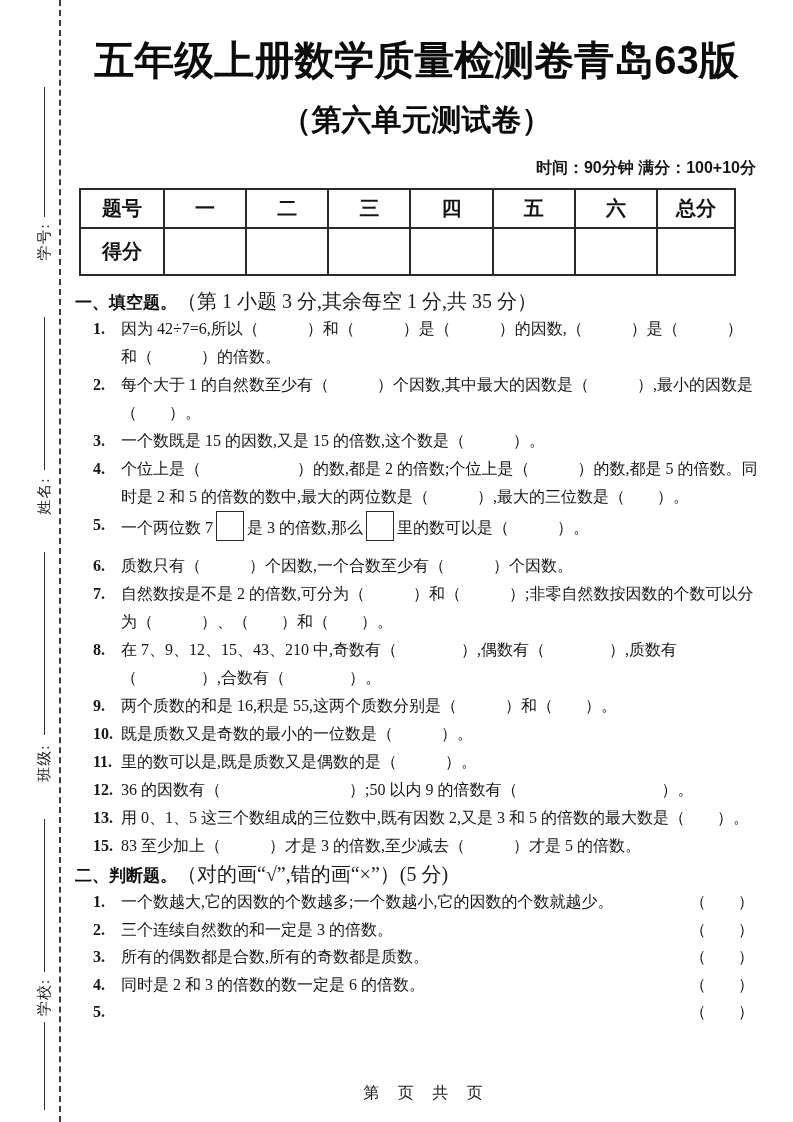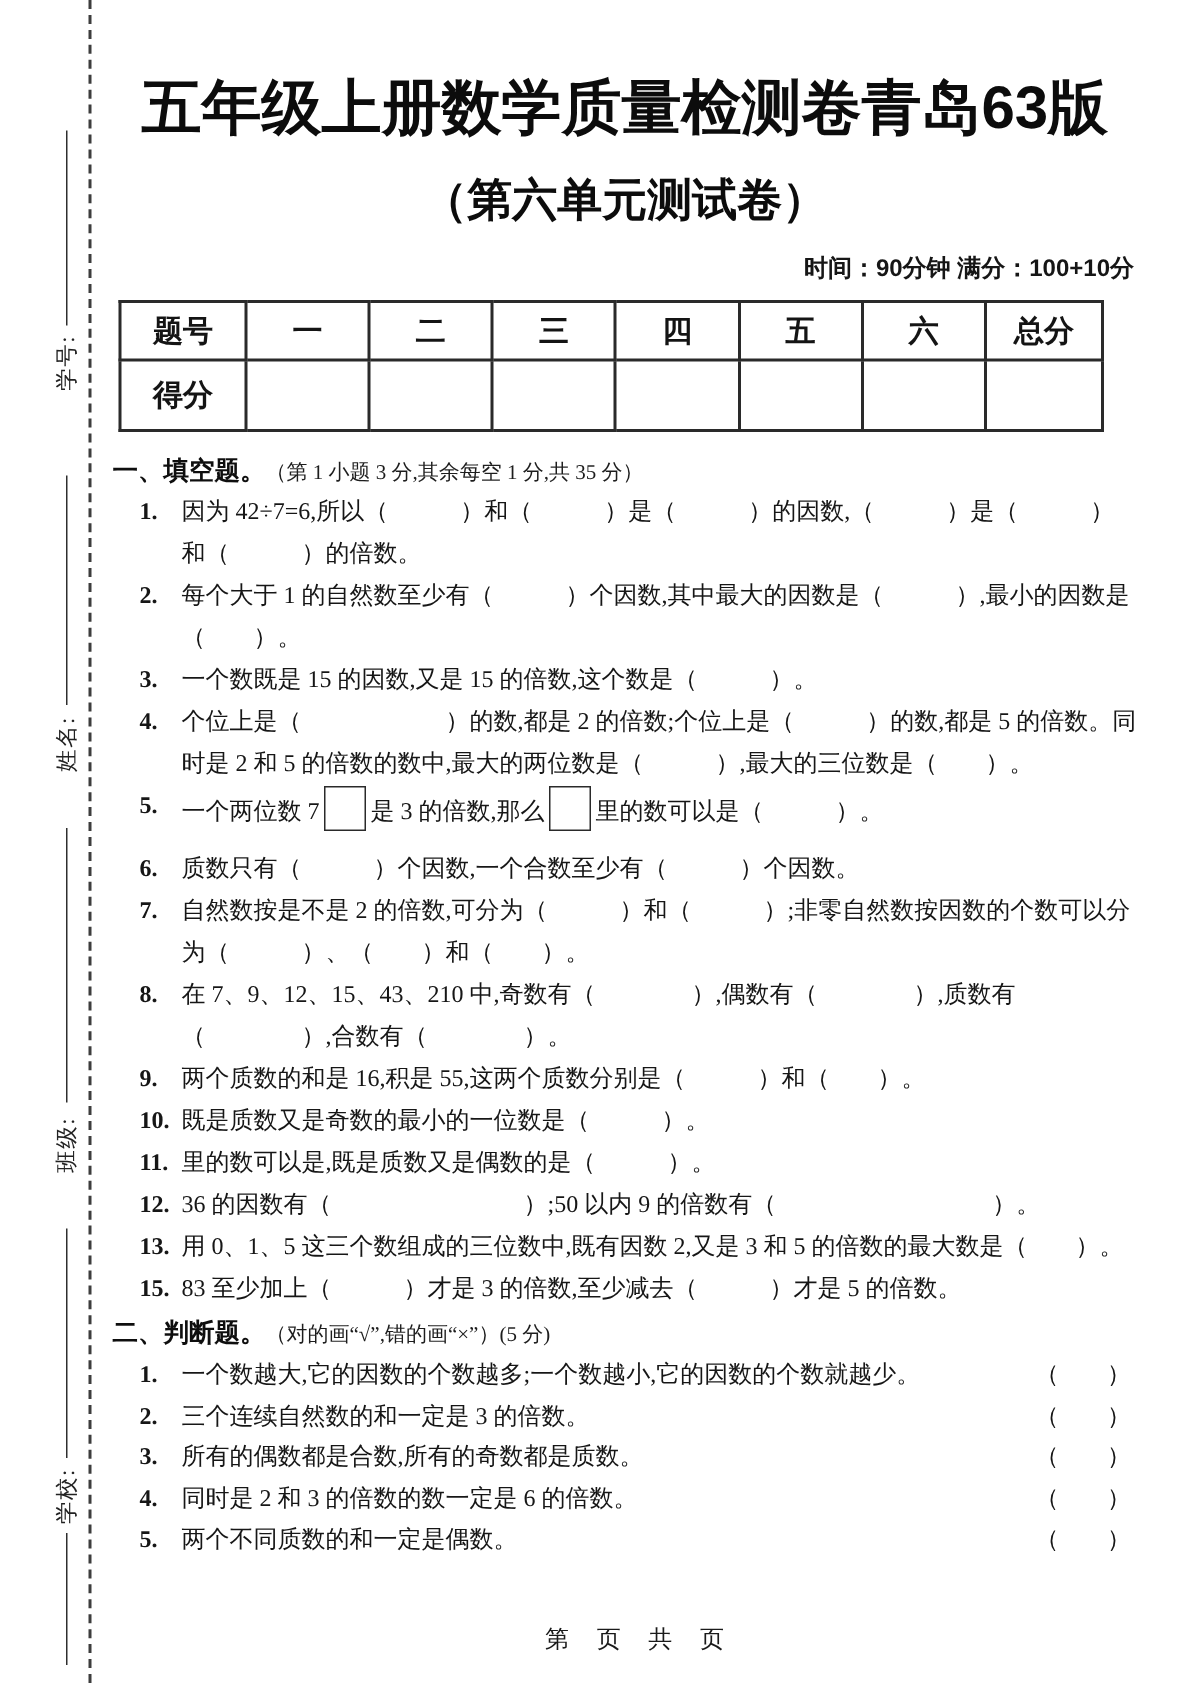--- a/index.html
+++ b/index.html
@@ -24,29 +24,29 @@
   .sb-label{flex:none;letter-spacing:1px;}
   .w88{width:88px;margin-right:6px;}
   .w153a{width:153px;margin-right:37px;}
   .w183{width:183px;margin-right:37px;}
   .w153b{width:153px;margin-right:57px;}
   .w130{width:130px;}
   .mr7{margin-right:7px;}
   .mr10{margin-right:10px;}
   .mr6{margin-right:6px;}
   
-  .content{position:absolute;left:75px;top:12px;width:683px;}
+  .content{position:absolute;left:75px;top:0;width:683px;}
   .title{
     margin:36px 0 0;text-align:center;
     font-family:"Liberation Sans", sans-serif;font-weight:bold;
     font-size:40px;line-height:48px;letter-spacing:0;color:#0c0c0c;
   }
   .subtitle{
     margin:18px 0 16px;text-align:center;
-    font-family:Liberation Sans, sans-serif;font-weight:bold;
+    font-family:Liberation Mono, monospace;font-weight:bold;
     font-size:30px;line-height:40px;color:#0c0c0c;
   }
   .meta{
     margin:12px 2px 0 0;text-align:right;
     font-family:"Liberation Sans", sans-serif;font-weight:bold;
     font-size:16px;line-height:20px;
   }
   table.score{
     margin:10px 0 0 4px;border-collapse:collapse;table-layout:fixed;
     width:657px;
@@ -55,21 +55,21 @@
   }
   table.score td{border:2px solid #2a2a2a;padding:0;}
   table.score .r1 td{height:37px;}
   table.score .r2 td{height:45px;}
   .col-first{width:82px;}
   .col-last{width:76px;}
   .sec-head{font-size:17px;line-height:25px;white-space:nowrap;}
   .sec-head .sec-title{
     font-family:"Liberation Sans", sans-serif;font-weight:bold;color:#0e0e0e;
   }
-  .sec-head .sec-note{font-size:14px;color:#1d1d1d;}
+  .sec-head .sec-note{font-size:20px;color:#1d1d1d;}
   .sec1-head{margin-top:13px;}
   .sec2-head{margin-top:2px;}
   .qlist{font-size:16px;line-height:28px;}
   .q{display:flex;}
   .q-num{flex:none;margin-left:18px;width:28px;font-weight:bold;}
   .q-text{flex:1;}
   .q2{line-height:27.5px;padding-right:4px;}
   .q2 .q-paren{flex:none;margin-left:auto;padding-left:8px;white-space:nowrap;}
   .q5{margin-bottom:10px;}
   .answer-box{
@@ -213,19 +213,18 @@
       <span class="q-text">所有的偶数都是合数,所有的奇数都是质数。</span>
       <span class="q-paren">（　　）</span>
     </div>
     <div class="q q2">
       <span class="q-num">4.</span>
       <span class="q-text">同时是 2 和 3 的倍数的数一定是 6 的倍数。</span>
       <span class="q-paren">（　　）</span>
     </div>
     <div class="q q2">
       <span class="q-num">5.</span>
-      <span class="q-text">两个不同质数的和一定是偶数。</span>
       <span class="q-paren">（　　）</span>
     </div>
   </div>
 </div>
 
 <div class="footer">第 页 共 页</div>
 
 </body></html>

